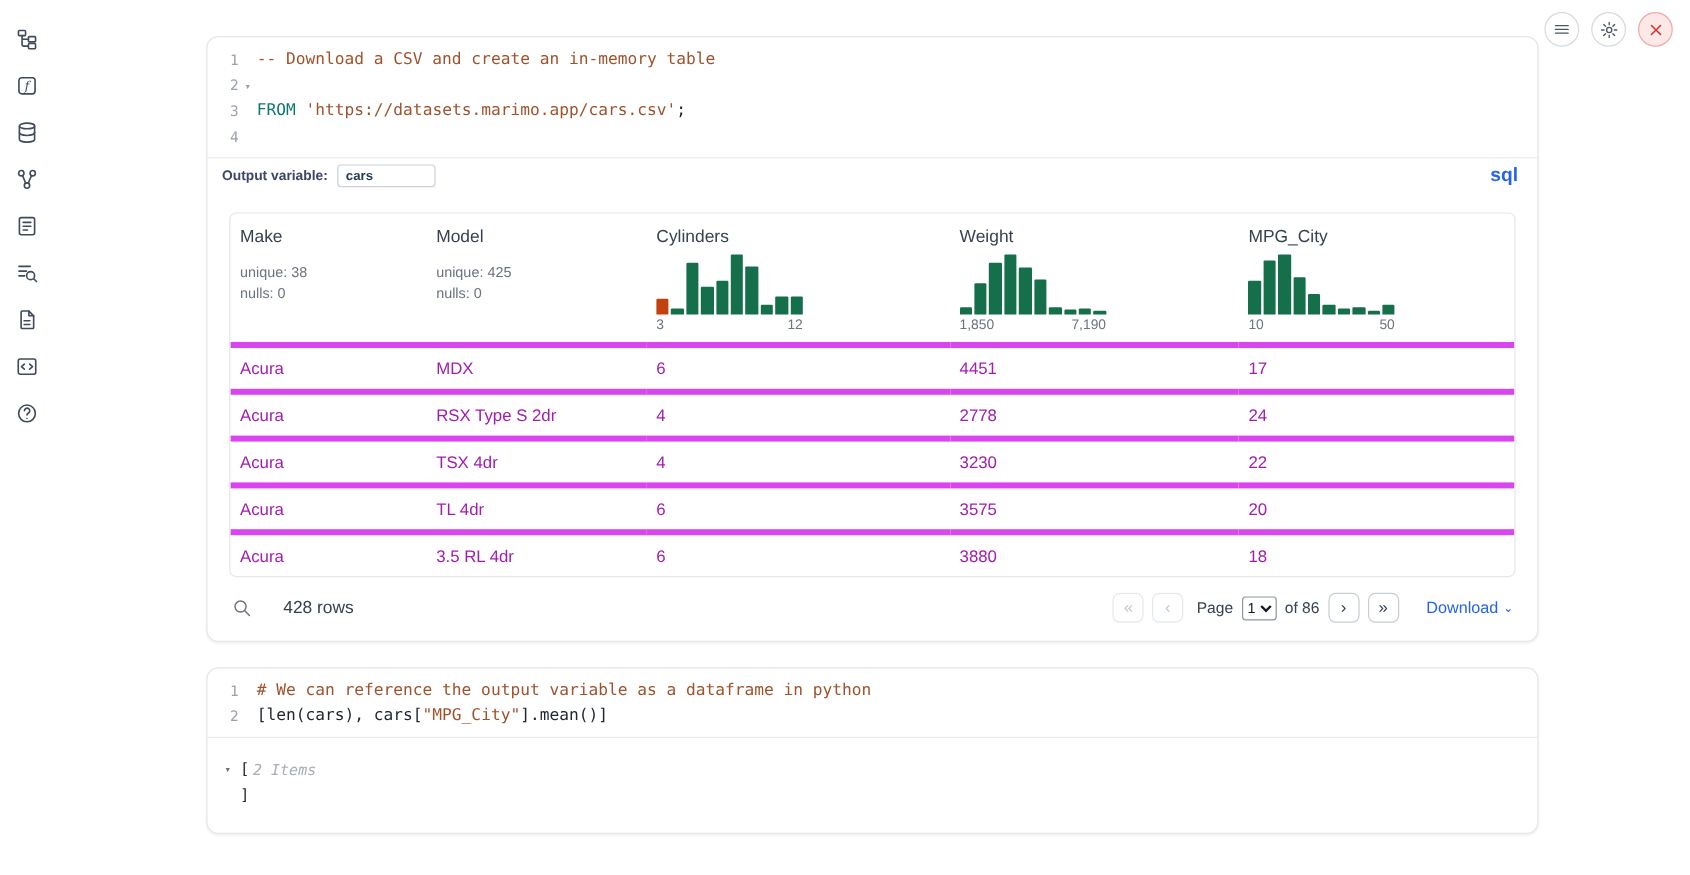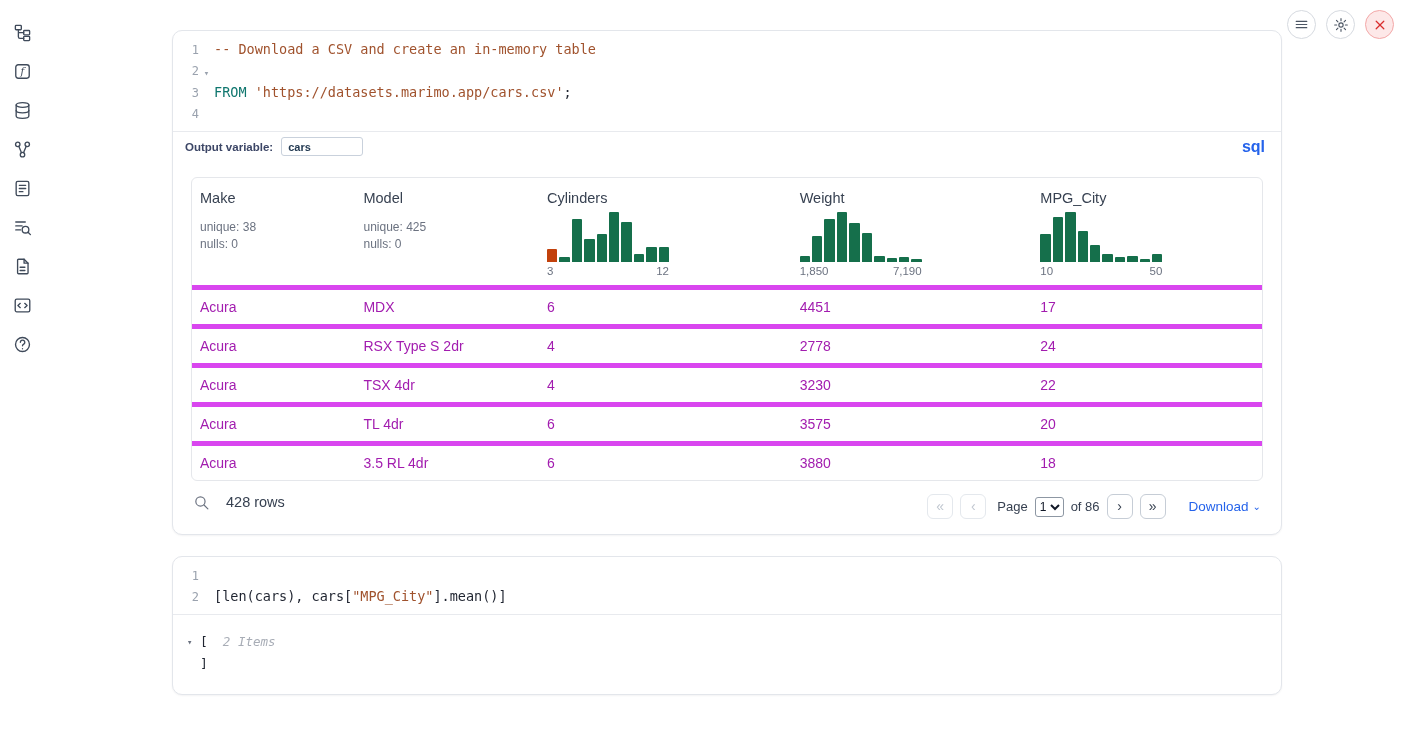--- a/index.html
+++ b/index.html
@@ -45,37 +45,37 @@
   .col-name{font-size:14.5px;color:#374151}
   .col-stats{margin-top:13px;font-size:12px;color:#6b7280;line-height:16.5px}
   .hist-wrap{margin-top:4px;width:122px}
   .hist{display:flex;align-items:flex-end;gap:2px;height:52px;cursor:pointer}
   .hist .bar{flex:1;border-radius:1px 1px 0 0}
   .hist-axis{display:flex;justify-content:space-between;font-size:11.5px;color:#6b7280;margin-top:3px}
   td{border-top:5px solid #d946ef;padding:9px 8px;font-size:14px;color:#a21caf}
   tbody tr{cursor:pointer}
 
   
-  .table-footer{display:flex;align-items:flex-start;padding:13px 20px 15px;gap:14px}
+  .table-footer{display:flex;align-items:center;padding:13px 20px 15px;gap:24px}
   .search-btn{color:#6b7280;cursor:pointer}
   .rowcount{font-size:14.5px;color:#374151;margin-left:2px}
   .pager{margin-left:auto;display:flex;align-items:center;gap:7px}
   .pg-btn{width:26px;height:25px;border:1px solid #c6cdd6;border-radius:6px;background:#fff;display:flex;align-items:center;justify-content:center;color:#374151;font-size:14px;cursor:pointer;padding-bottom:2px}
   .pg-btn.disabled{color:#c0c7d0;border-color:#e4e8ed;cursor:default}
   .page-label{font-size:13px;color:#374151;margin-left:4px}
   .page-select{font-size:12px;border:1px solid #8d97a3;border-radius:3px;height:20px;background:#fff;color:#111827}
   .of-label{font-size:13px;color:#374151}
   .download{color:#2563eb;font-size:13.5px;margin-left:16px;display:flex;align-items:center;gap:4px;cursor:pointer}
   .download .chev{font-size:10px;color:#2563eb}
 
   
   .tree-output{border-top:1px solid #e8eaee;padding:16px 14px 20px;font-family:"DejaVu Sans Mono",monospace;font-size:13px;color:#1f2430}
   .tree-line{line-height:22px;display:flex;align-items:center}
   .tree-caret{color:#6b7280;font-size:9px;width:13px;cursor:pointer}
-  .items-label{color:#a8adb6;font-style:italic;margin-left:15px;font-size:12.5px}
+  .items-label{color:#a8adb6;font-style:italic;margin-left:3px;font-size:12.5px}
   .tree-entry{padding-left:36px;line-height:22.5px}
   .tree-key{color:#0e7490}
   .tree-val{color:#1f2430}
   .tree-close{padding-left:13px;line-height:21px}
 </style>
 </head>
 <body>
 
 <aside class="sidebar" id="sidebar">
     <div class="s-btn icon">
@@ -367,20 +367,21 @@
         </span>
       </div>
     </div>
   </section>
 
   <section class="cell">
     <div class="code-area" id="py-code">
         <div class="code-line">
           <span class="gutter">1</span>
           <span class="fold"></span>
+          <span class="code-text"><span class="tok-cm"># We can reference the output variable as a dataframe in python</span></span>
         </div>
         <div class="code-line">
           <span class="gutter">2</span>
           <span class="fold"></span>
           <span class="code-text"><span class="tok-pl">[len(cars), cars[</span><span class="tok-st">"MPG_City"</span><span class="tok-pl">].mean()]</span></span>
         </div>
       </div>
     <div class="tree-output">
       <div class="tree-line">
         <span class="tree-caret icon">▾</span>

